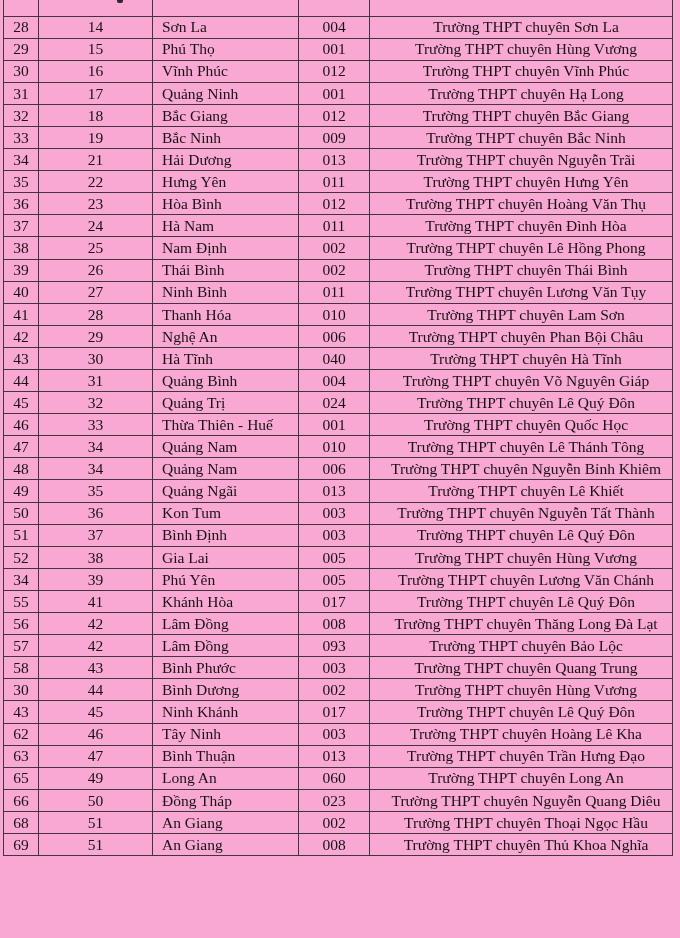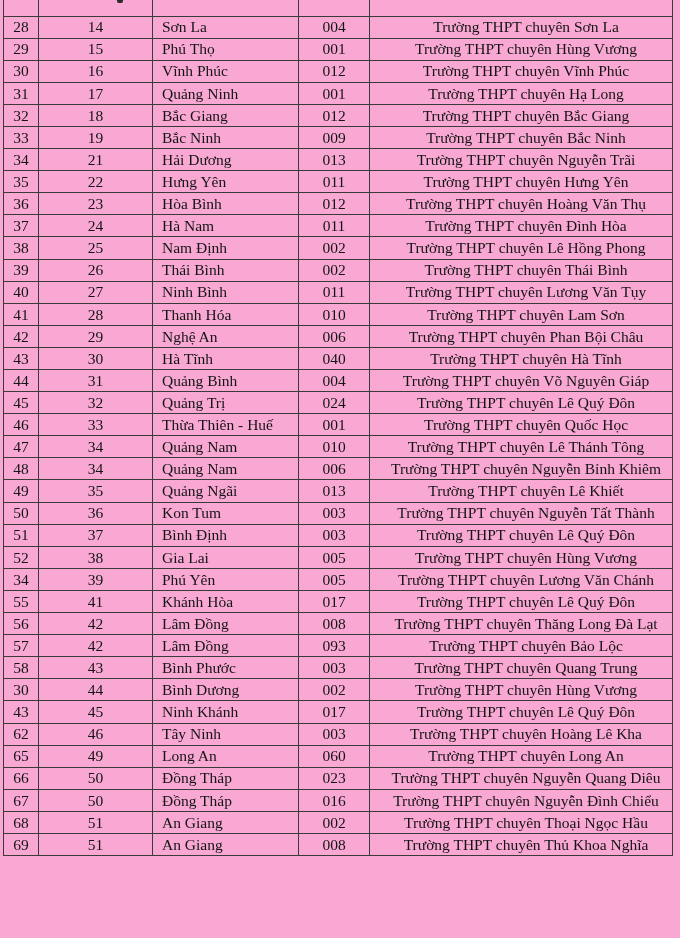--- a/index.html
+++ b/index.html
@@ -297,41 +297,41 @@
     <td class="c5">Trường THPT chuyên Lê Quý Đôn</td>
   </tr>
         <tr class="data-row">
     <td class="c1">62</td>
     <td class="c2">46</td>
     <td class="c3">Tây Ninh</td>
     <td class="c4">003</td>
     <td class="c5">Trường THPT chuyên Hoàng Lê Kha</td>
   </tr>
         <tr class="data-row">
+    <td class="c1">63</td>
+    <td class="c2">47</td>
+    <td class="c3">Bình Thuận</td>
+    <td class="c4">013</td>
+    <td class="c5">Trường THPT chuyên Trần Hưng Đạo</td>
+  </tr>
+        <tr class="data-row">
     <td class="c1">65</td>
     <td class="c2">49</td>
     <td class="c3">Long An</td>
     <td class="c4">060</td>
     <td class="c5">Trường THPT chuyên Long An</td>
   </tr>
         <tr class="data-row">
     <td class="c1">66</td>
     <td class="c2">50</td>
     <td class="c3">Đồng Tháp</td>
     <td class="c4">023</td>
     <td class="c5">Trường THPT chuyên Nguyễn Quang Diêu</td>
   </tr>
         <tr class="data-row">
-    <td class="c1">67</td>
-    <td class="c2">50</td>
-    <td class="c3">Đồng Tháp</td>
-    <td class="c4">016</td>
-    <td class="c5">Trường THPT chuyên Nguyễn Đình Chiểu</td>
-  </tr>
-        <tr class="data-row">
     <td class="c1">68</td>
     <td class="c2">51</td>
     <td class="c3">An Giang</td>
     <td class="c4">002</td>
     <td class="c5">Trường THPT chuyên Thoại Ngọc Hầu</td>
   </tr>
         <tr class="data-row">
     <td class="c1">69</td>
     <td class="c2">51</td>
     <td class="c3">An Giang</td>

